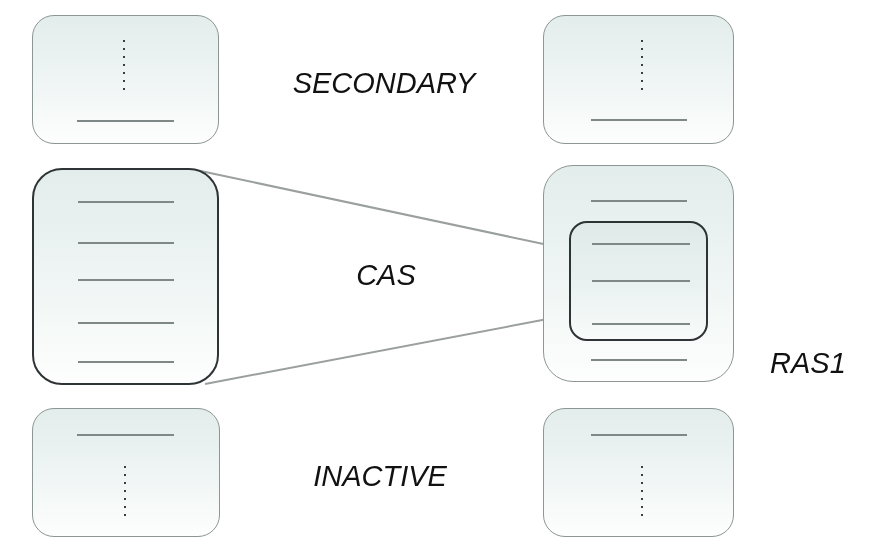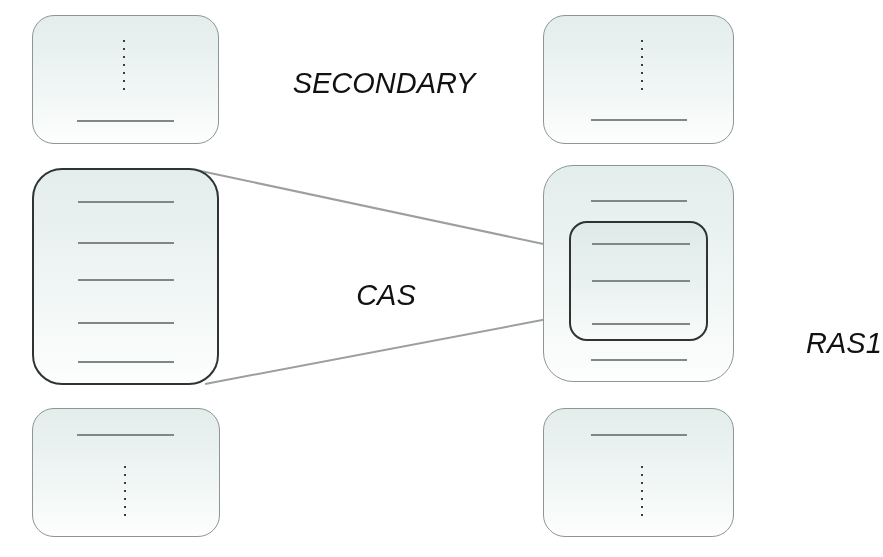--- a/index.html
+++ b/index.html
@@ -78,38 +78,39 @@
   <div class="connector" style="left:205px; top:383px; width:354px; transform:rotate(-10.74deg);"></div>
 
   <div class="card dark" style="left:32px; top:168px; width:187px; height:217px;">
     <div class="hline" style="left:44px; top:31px; width:96px;"></div>
     <div class="hline" style="left:44px; top:72px; width:96px;"></div>
     <div class="hline" style="left:44px; top:109px; width:96px;"></div>
     <div class="hline" style="left:44px; top:152px; width:96px;"></div>
     <div class="hline" style="left:44px; top:191px; width:96px;"></div>
   </div>
 
-  <div class="label centered" style="left:276px; top:280px; width:220px;">CAS</div>
+  <div class="label centered" style="left:276px; top:260px; width:220px;">CAS</div>
 
   <div class="card" style="left:543px; top:165px; width:191px; height:217px; border-radius:30px;">
     <div class="hline" style="left:47px; top:34px; width:96px;"></div>
     <div class="card inner" style="left:25px; top:55px; width:139px; height:120px;">
       <div class="hline" style="left:21px; top:20px; width:98px;"></div>
       <div class="hline" style="left:21px; top:57px; width:98px;"></div>
       <div class="hline" style="left:21px; top:100px; width:98px;"></div>
     </div>
     <div class="hline" style="left:47px; top:193px; width:96px;"></div>
   </div>
 
-  <div class="label" style="left:770px; top:328px;margin-left:36px;">RAS1</div>
+  <div class="label" style="left:770px; top:348px;">RAS1</div>
 
   <div class="card" style="left:32px; top:408px; width:188px; height:129px;">
     <div class="hline" style="left:44px; top:25px; width:97px;"></div>
     <div class="vdots" style="left:91px; top:57px; height:52px;"></div>
   </div>
 
+  <div class="label centered" style="left:270px; top:461px; width:220px;">INACTIVE</div>
 
   <div class="card" style="left:543px; top:408px; width:191px; height:129px;">
     <div class="hline" style="left:47px; top:25px; width:96px;"></div>
     <div class="vdots" style="left:97px; top:57px; height:52px;"></div>
   </div>
 
 </div>
 
 </body></html>

